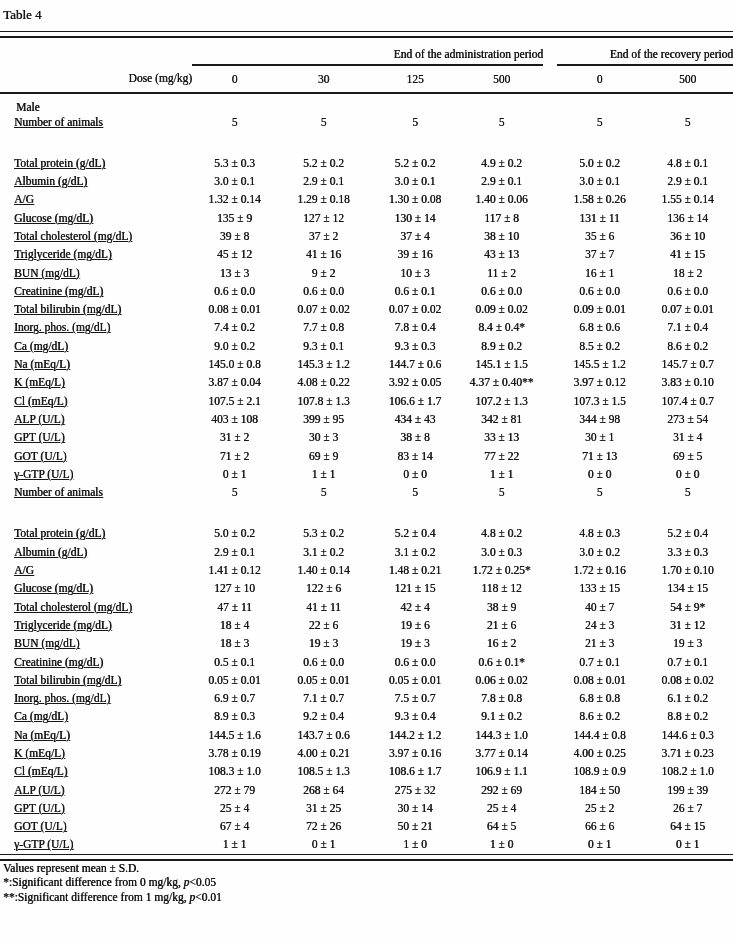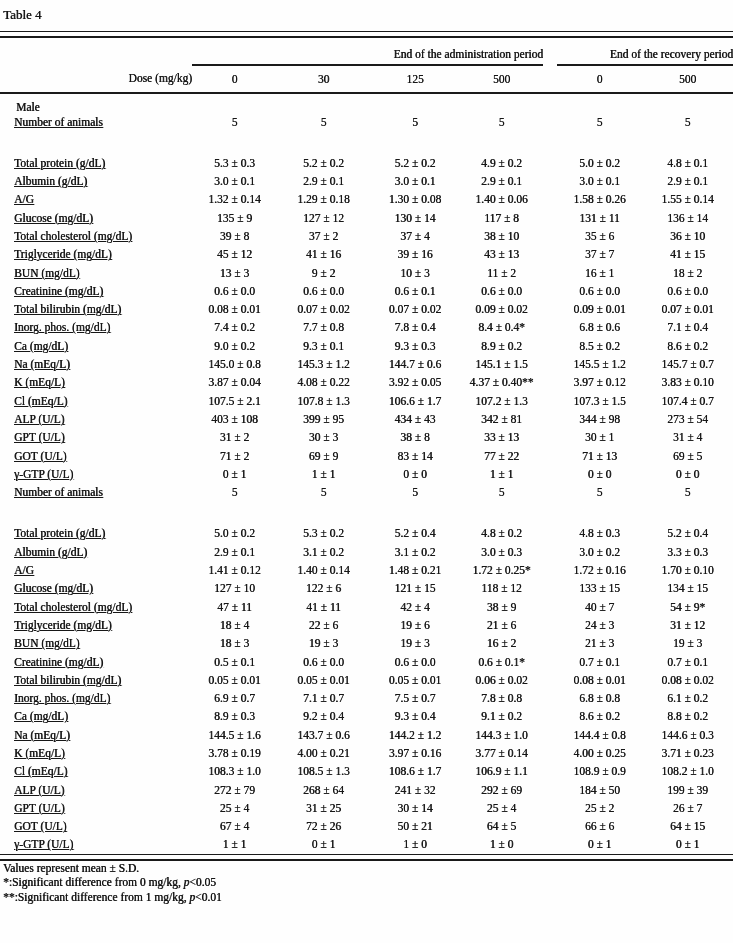--- a/index.html
+++ b/index.html
@@ -417,21 +417,21 @@
         <td class="val">108.6 ± 1.7</td>
         <td class="val">106.9 ± 1.1</td>
         <td></td>
         <td class="val">108.9 ± 0.9</td>
         <td class="val">108.2 ± 1.0</td>
       </tr>
       <tr class="data-row">
         <td class="row-label">ALP (U/L)</td>
         <td class="val">272 ± 79</td>
         <td class="val">268 ± 64</td>
-        <td class="val">241 ± 32</td>
+        <td class="val">275 ± 32</td>
         <td class="val">292 ± 69</td>
         <td></td>
         <td class="val">184 ± 50</td>
         <td class="val">199 ± 39</td>
       </tr>
       <tr class="data-row">
         <td class="row-label">GPT (U/L)</td>
         <td class="val">25 ± 4</td>
         <td class="val">31 ± 25</td>
         <td class="val">30 ± 14</td>

